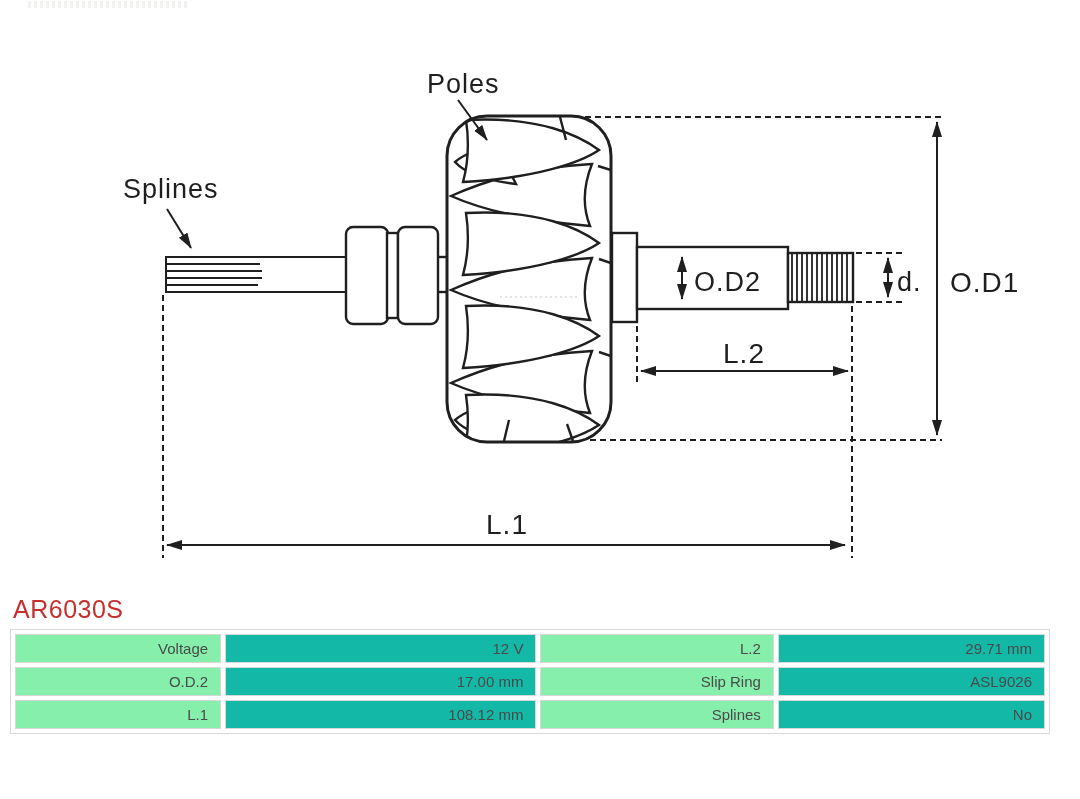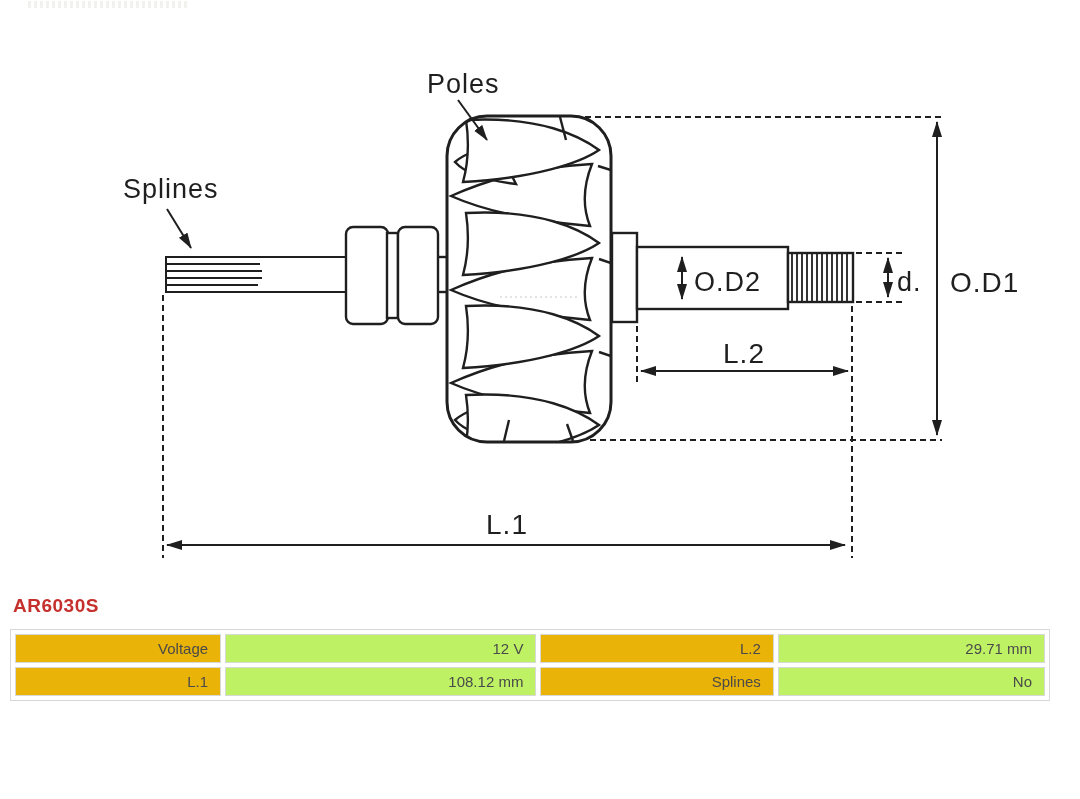--- a/index.html
+++ b/index.html
@@ -10,36 +10,36 @@
     overflow:hidden;
   }
   #drawing{position:absolute;left:0;top:0;}
   #watermark{
     position:absolute;left:28px;top:1px;width:160px;height:7px;
     background:repeating-linear-gradient(90deg,#d8d8d2 0 3px,transparent 3px 6px);
     opacity:.35;
   }
   #part-number{
     position:absolute;left:13px;top:595px;
-    font-size:19px;font-weight:bold;color:#c5302d;letter-spacing:.5px;
+    font-size:25px;font-weight:normal;color:#c5302d;letter-spacing:.5px;
   }
   #spec-table{
     position:absolute;left:10px;top:629px;width:1040px;
     border-collapse:separate;border-spacing:4px;
     border:1px solid #d8d8d6;background:#ffffff;
     table-layout:fixed;
   }
   #spec-table td{
     height:27px;padding:0 12px;
     border:1px solid #d8d8d6;
     font-size:15px;color:#4a4a4a;text-align:right;
     white-space:nowrap;overflow:hidden;
   }
-  #spec-table td.lbl{background:#eab308;}
-  #spec-table td.val{background:#bef264;}
+  #spec-table td.lbl{background:#86efac;}
+  #spec-table td.val{background:#14b8a6;}
   .c1{width:196px;} .c2{width:296px;} .c3{width:222px;} .c4{width:254px;}
   svg text{
     font-family:"Liberation Sans",sans-serif;
     fill:#1f1f1f;letter-spacing:1px;
   }
 </style>
 </head>
 <body>
 
 <div id="watermark"></div>
@@ -174,19 +174,25 @@
       <col class="c4">
     </colgroup>
   <tbody>
     <tr>
       <td class="lbl">Voltage</td>
       <td class="val">12 V</td>
       <td class="lbl">L.2</td>
       <td class="val">29.71 mm</td>
     </tr>
     <tr>
+      <td class="lbl">O.D.2</td>
+      <td class="val">17.00 mm</td>
+      <td class="lbl">Slip Ring</td>
+      <td class="val">ASL9026</td>
+    </tr>
+    <tr>
       <td class="lbl">L.1</td>
       <td class="val">108.12 mm</td>
       <td class="lbl">Splines</td>
       <td class="val">No</td>
     </tr>
   </tbody>
 </table>
 
 </body></html>

